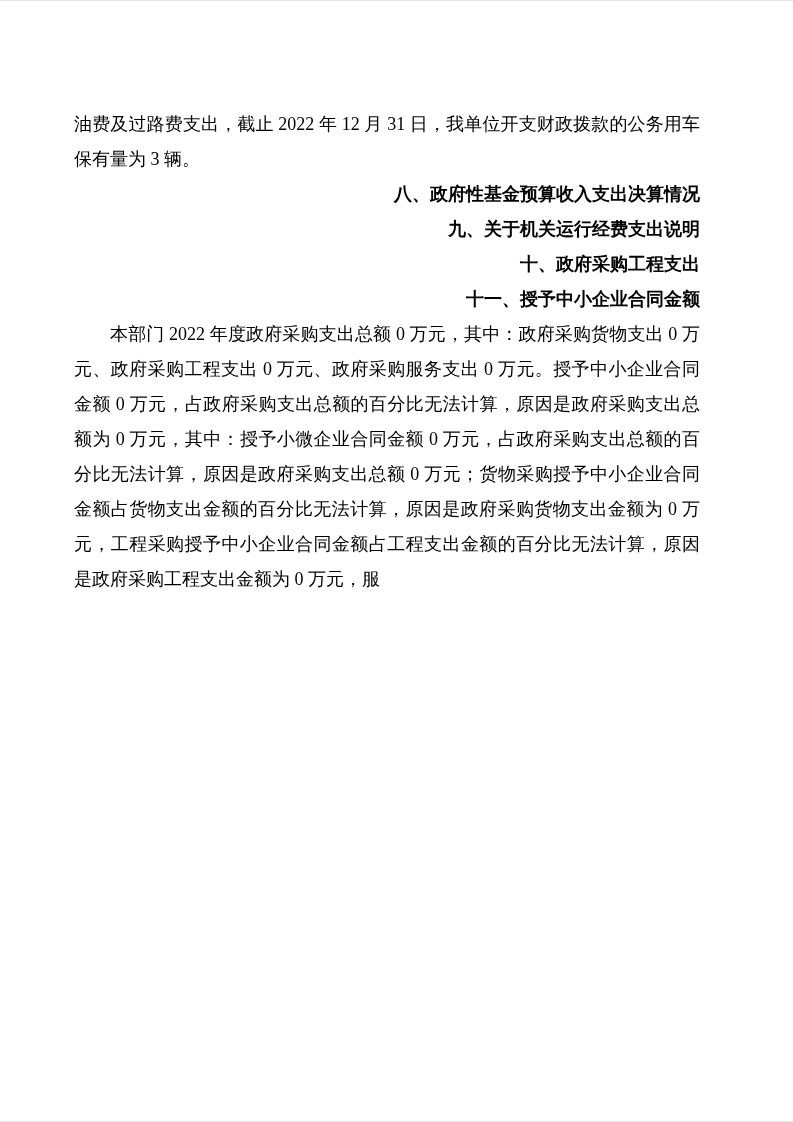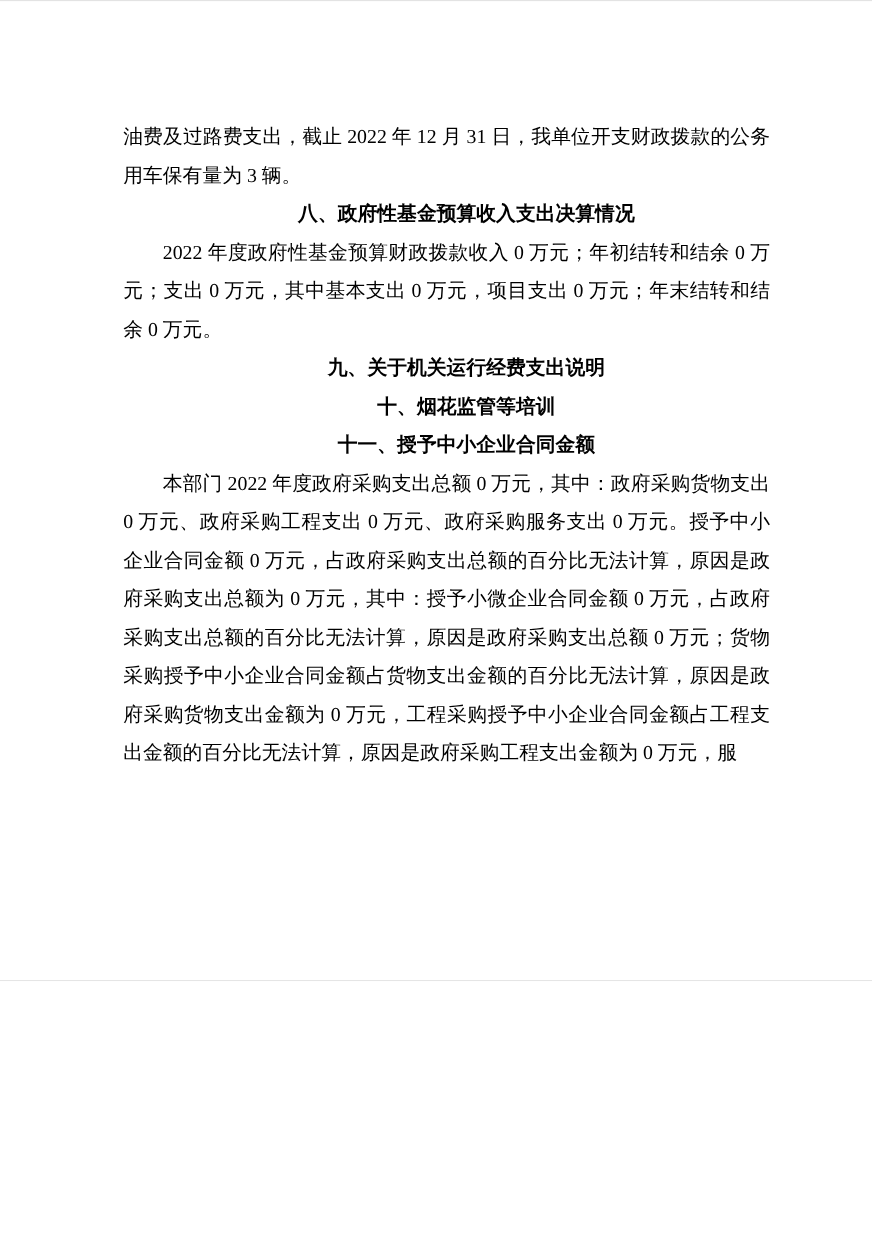--- a/index.html
+++ b/index.html
@@ -3,25 +3,25 @@
 <meta charset="utf-8">
 <style>
   html, body {
     margin: 0;
     padding: 0;
     background: #ffffff;
   }
   .page {
     position: relative;
     width: 793px;
-    height: 892px;
+    height: 1122px;
     margin: 0 auto;
     background: #ffffff;
     box-sizing: border-box;
-    padding: 106px 93px 0 112px;
+    padding: 106px 93px 0 74px;
     overflow: hidden;
     border-top: 1px solid #e3e3e3;
     border-bottom: 1px solid #e3e3e3;
   }
   .block {
     margin: 0;
     font-size: 18px;
     line-height: 35px;
     color: #000000;
   }
@@ -31,35 +31,34 @@
     text-justify: inter-character;
     text-indent: 2em;
   }
   .paragraph.continuation {
     text-indent: 0;
   }
   .heading {
     font-family: "Liberation Sans", "DejaVu Sans", sans-serif;
     font-weight: bold;
     text-indent: 2em;
-    text-align: center;
+    text-align: right;
   }
 </style>
 </head>
 <body>
 
 <div class="page">
   <p class="block paragraph continuation">油费及过路费支出，截止 2022 年 12 月 31 日，我单位开支财政拨款的公务用车保有量为 3 辆。</p>
 
   <p class="block heading">八、政府性基金预算收入支出决算情况</p>
 
-  <p class="block paragraph">2022 年度政府性基金预算财政拨款收入 0 万元；年初结转和结余 0 万元；支出 0 万元，其中基本支出 0 万元，项目支出 0 万元；年末结转和结余 0 万元。</p>
 
   <p class="block heading">九、关于机关运行经费支出说明</p>
 
 
-  <p class="block heading">十、烟花监管等培训</p>
+  <p class="block heading">十、政府采购工程支出</p>
 
 
   <p class="block heading">十一、授予中小企业合同金额</p>
 
   <p class="block paragraph">本部门 2022 年度政府采购支出总额 0 万元，其中：政府采购货物支出 0 万元、政府采购工程支出 0 万元、政府采购服务支出 0 万元。授予中小企业合同金额 0 万元，占政府采购支出总额的百分比无法计算，原因是政府采购支出总额为 0 万元，其中：授予小微企业合同金额 0 万元，占政府采购支出总额的百分比无法计算，原因是政府采购支出总额 0 万元；货物采购授予中小企业合同金额占货物支出金额的百分比无法计算，原因是政府采购货物支出金额为 0 万元，工程采购授予中小企业合同金额占工程支出金额的百分比无法计算，原因是政府采购工程支出金额为 0 万元，服</p>
 </div>
 
 </body></html>

